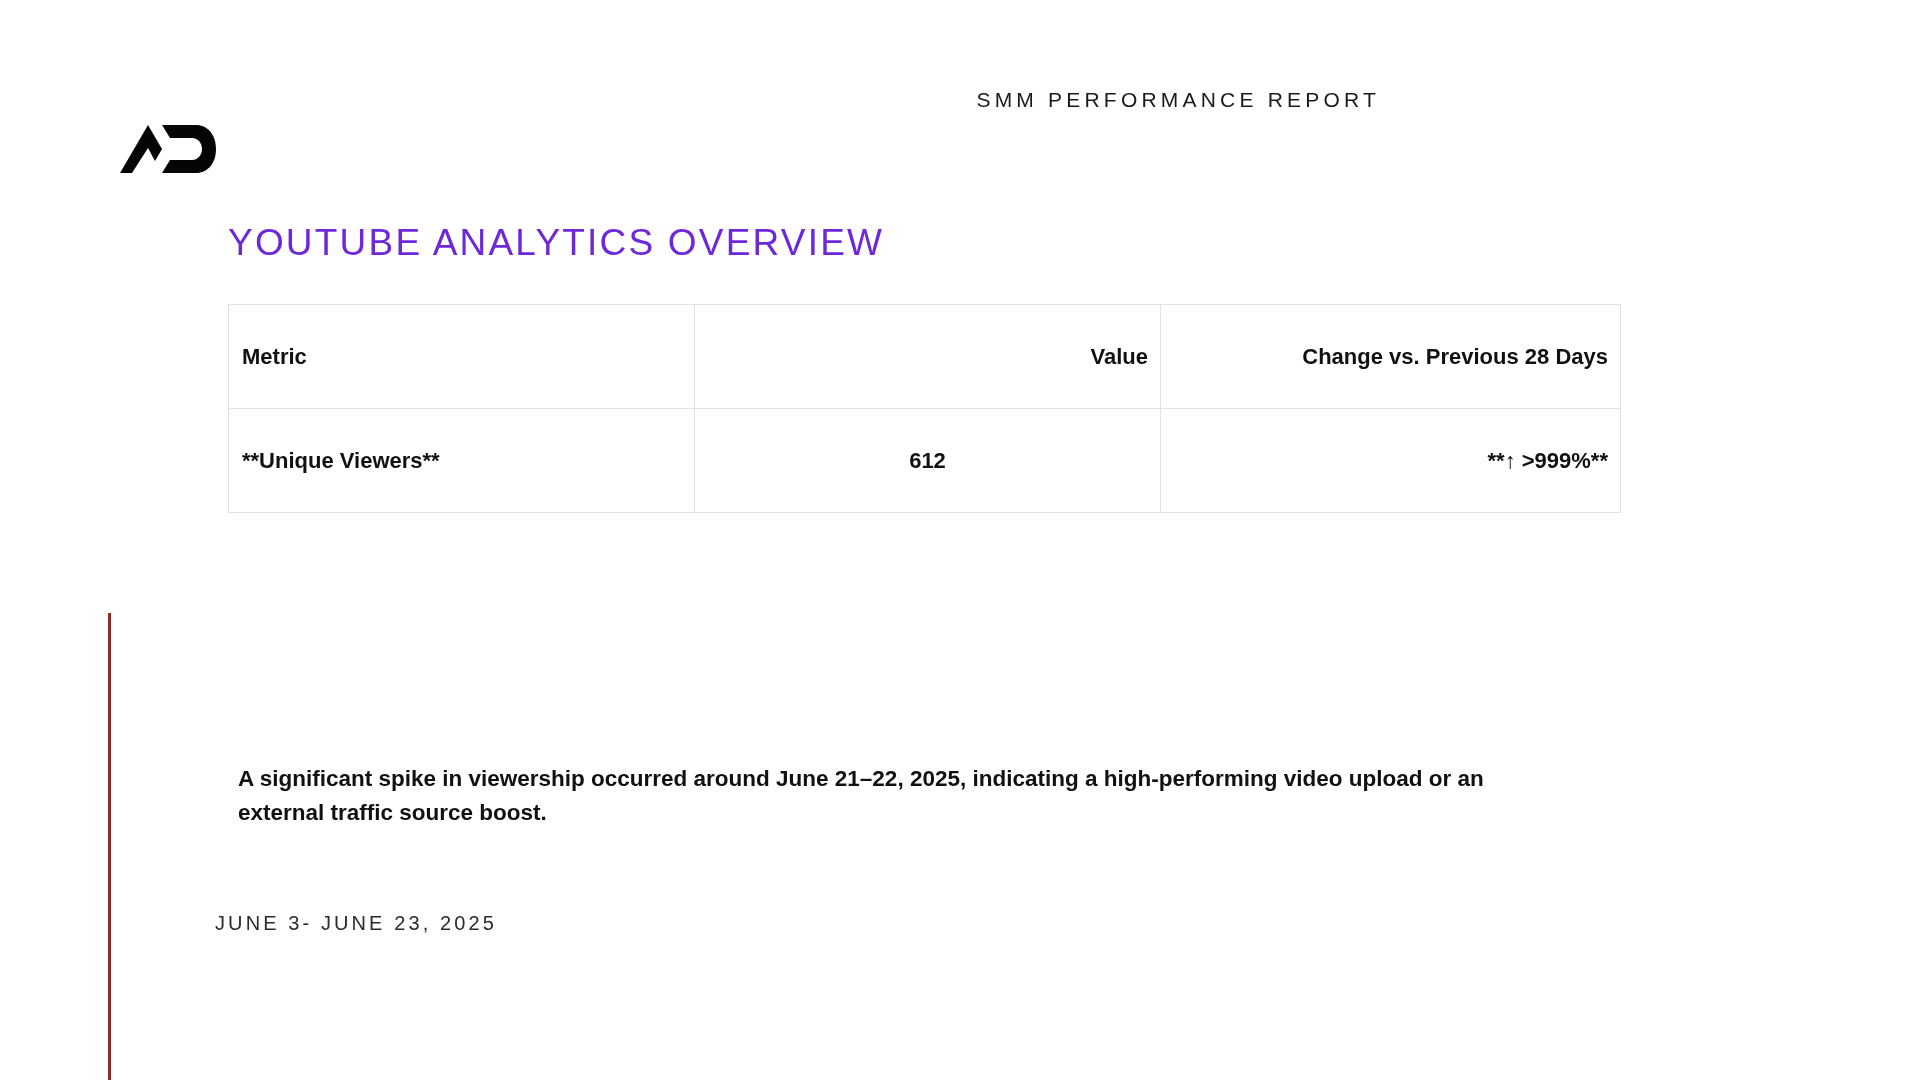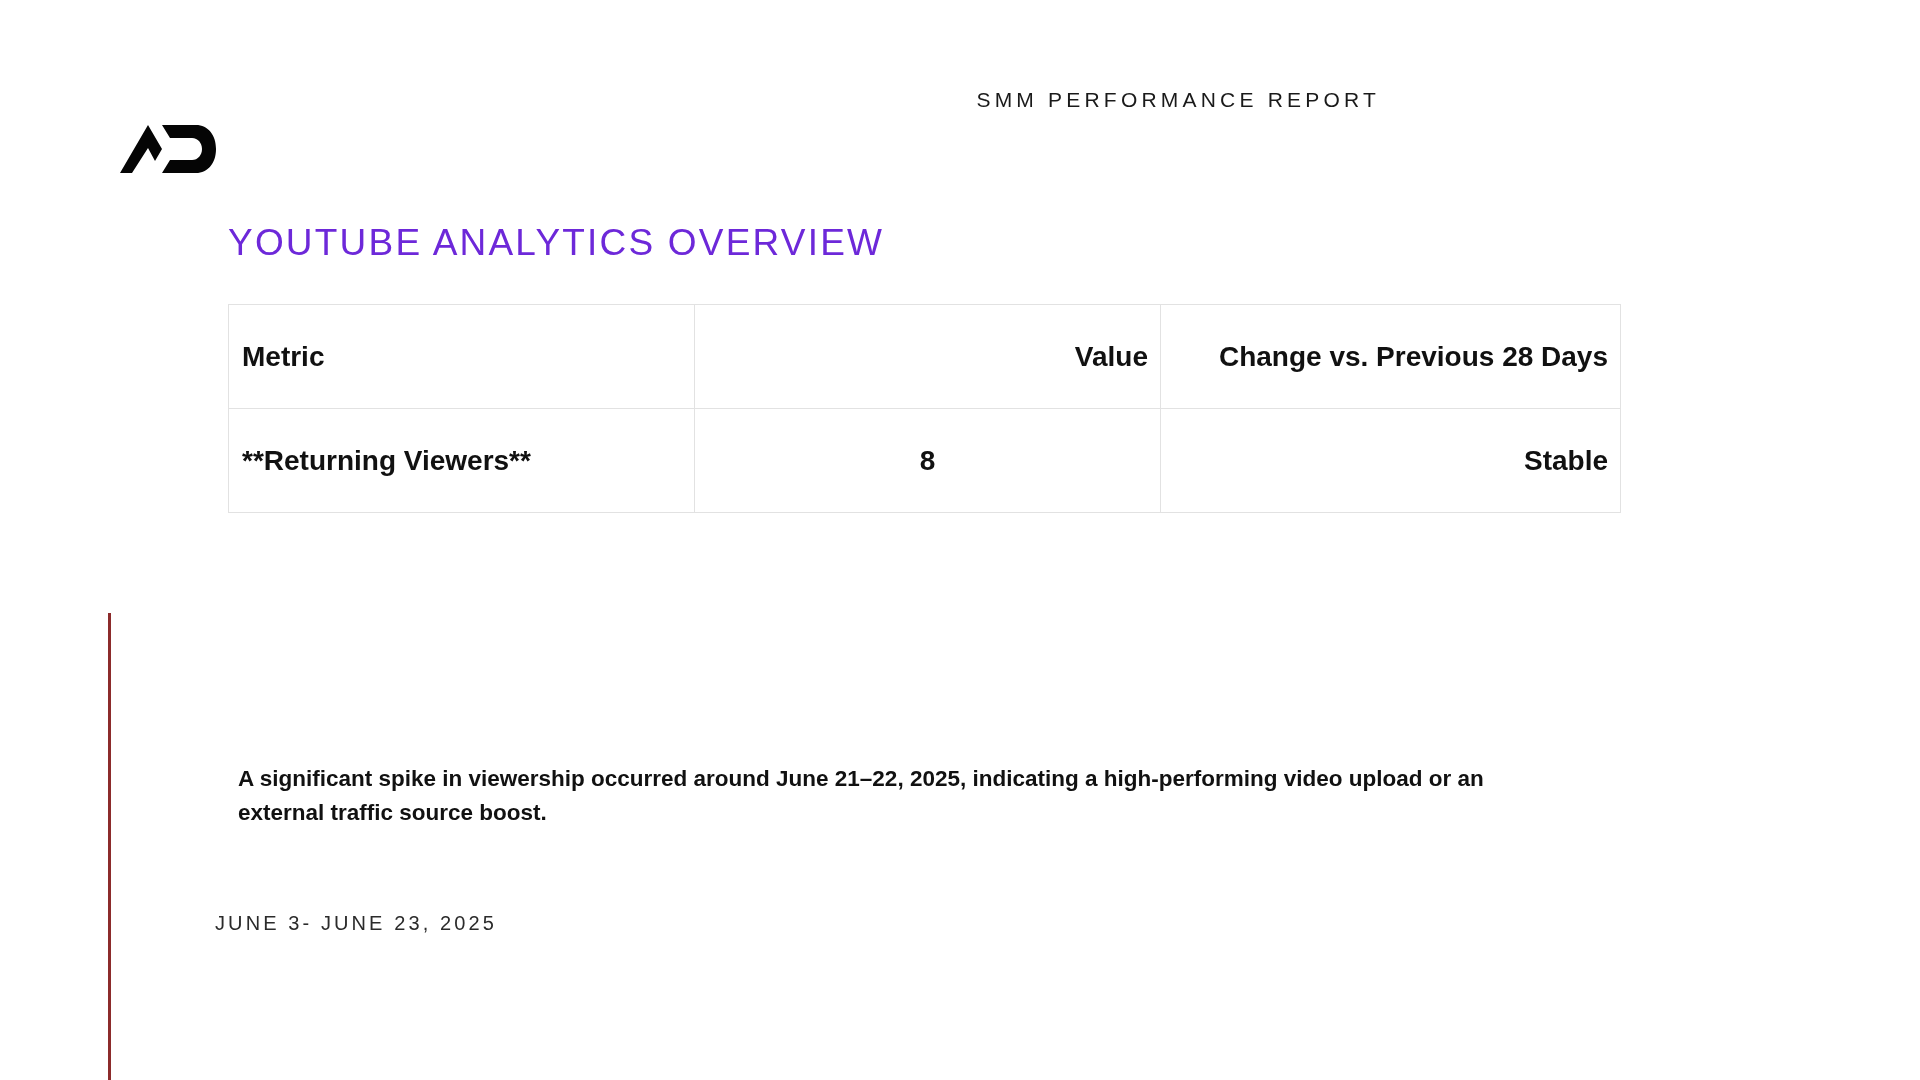--- a/index.html
+++ b/index.html
@@ -70,21 +70,21 @@
     width: 100%;
     table-layout: fixed;
   }
   table.metrics col.c1 { width: 466px; }
   table.metrics col.c2 { width: 466px; }
   table.metrics col.c3 { width: 460px; }
 
   table.metrics th, table.metrics td {
     border: 1px solid #e2e2e2;
     height: 103px;
-    font-size: 28px;
+    font-size: 22px;
     font-weight: bold;
     color: #111111;
     padding: 0 12px;
     vertical-align: middle;
     margin-left: 24px;
   }
   table.metrics th.left, table.metrics td.left {
     text-align: left;
     padding-left: 13px;
   }
@@ -147,23 +147,23 @@
     </colgroup>
     <thead>
       <tr>
         <th class="left">Metric</th>
         <th class="center c2">Value</th>
         <th class="c3">Change vs. Previous 28 Days</th>
       </tr>
     </thead>
     <tbody>
       <tr>
-        <td class="left">**Returning Viewers**</td>
-        <td class="center">8</td>
-        <td class="c3">Stable</td>
+        <td class="left">**Unique Viewers**</td>
+        <td class="center">612</td>
+        <td class="c3">**↑ &gt;999%**</td>
       </tr>
     </tbody>
   </table>
 </div>
 
 <div class="insight">A significant spike in viewership occurred around June 21–22, 2025, indicating a high-performing video upload or an external traffic source boost.</div>
 
 <div class="date-range">JUNE 3- JUNE 23, 2025</div>
 
 </body></html>

